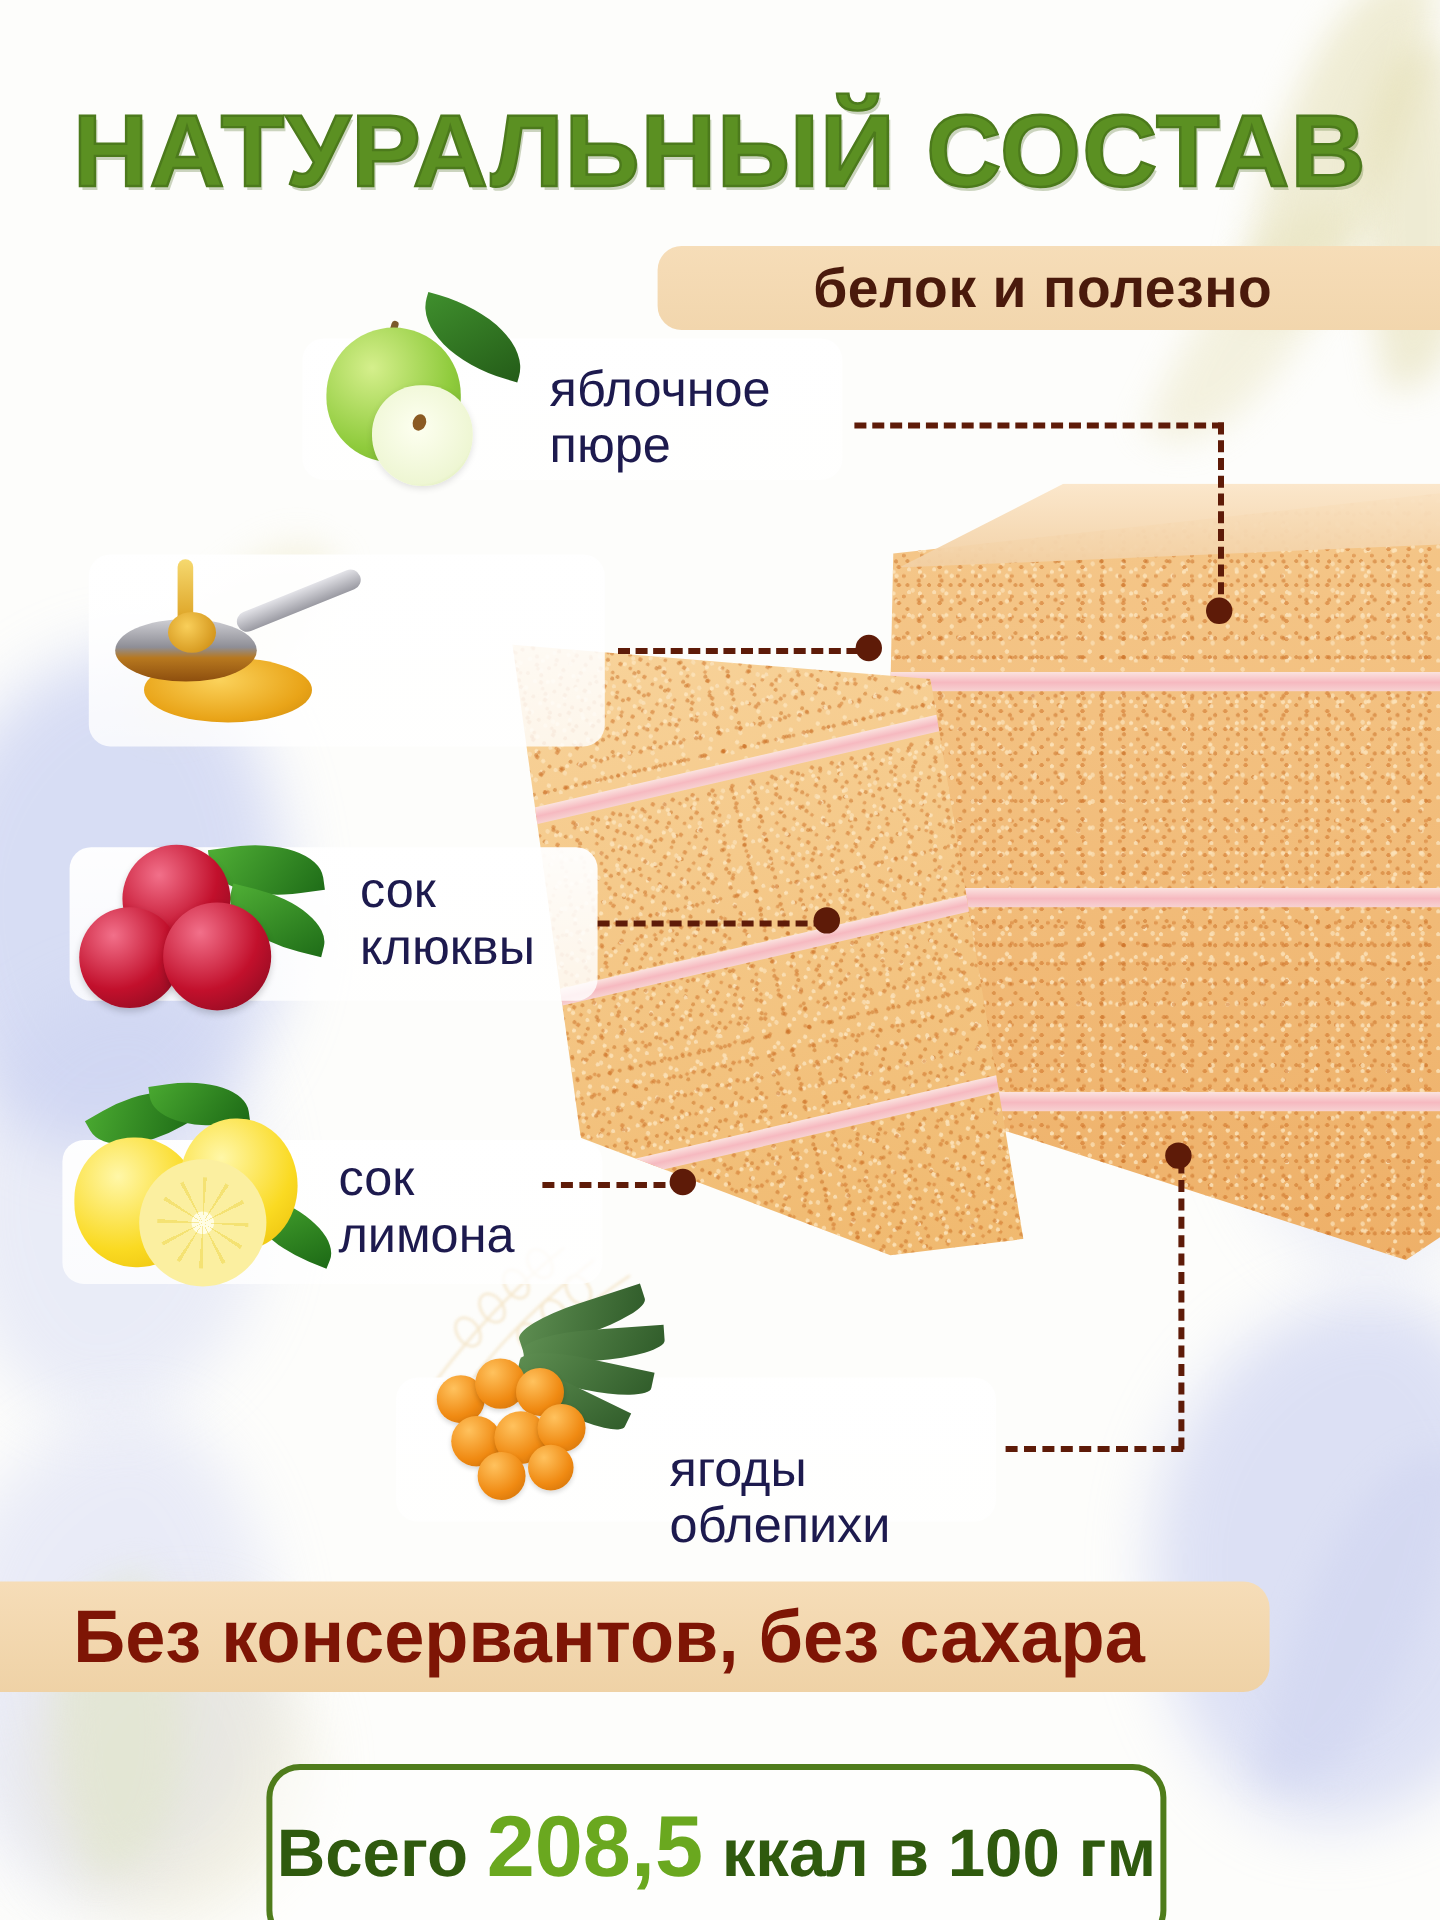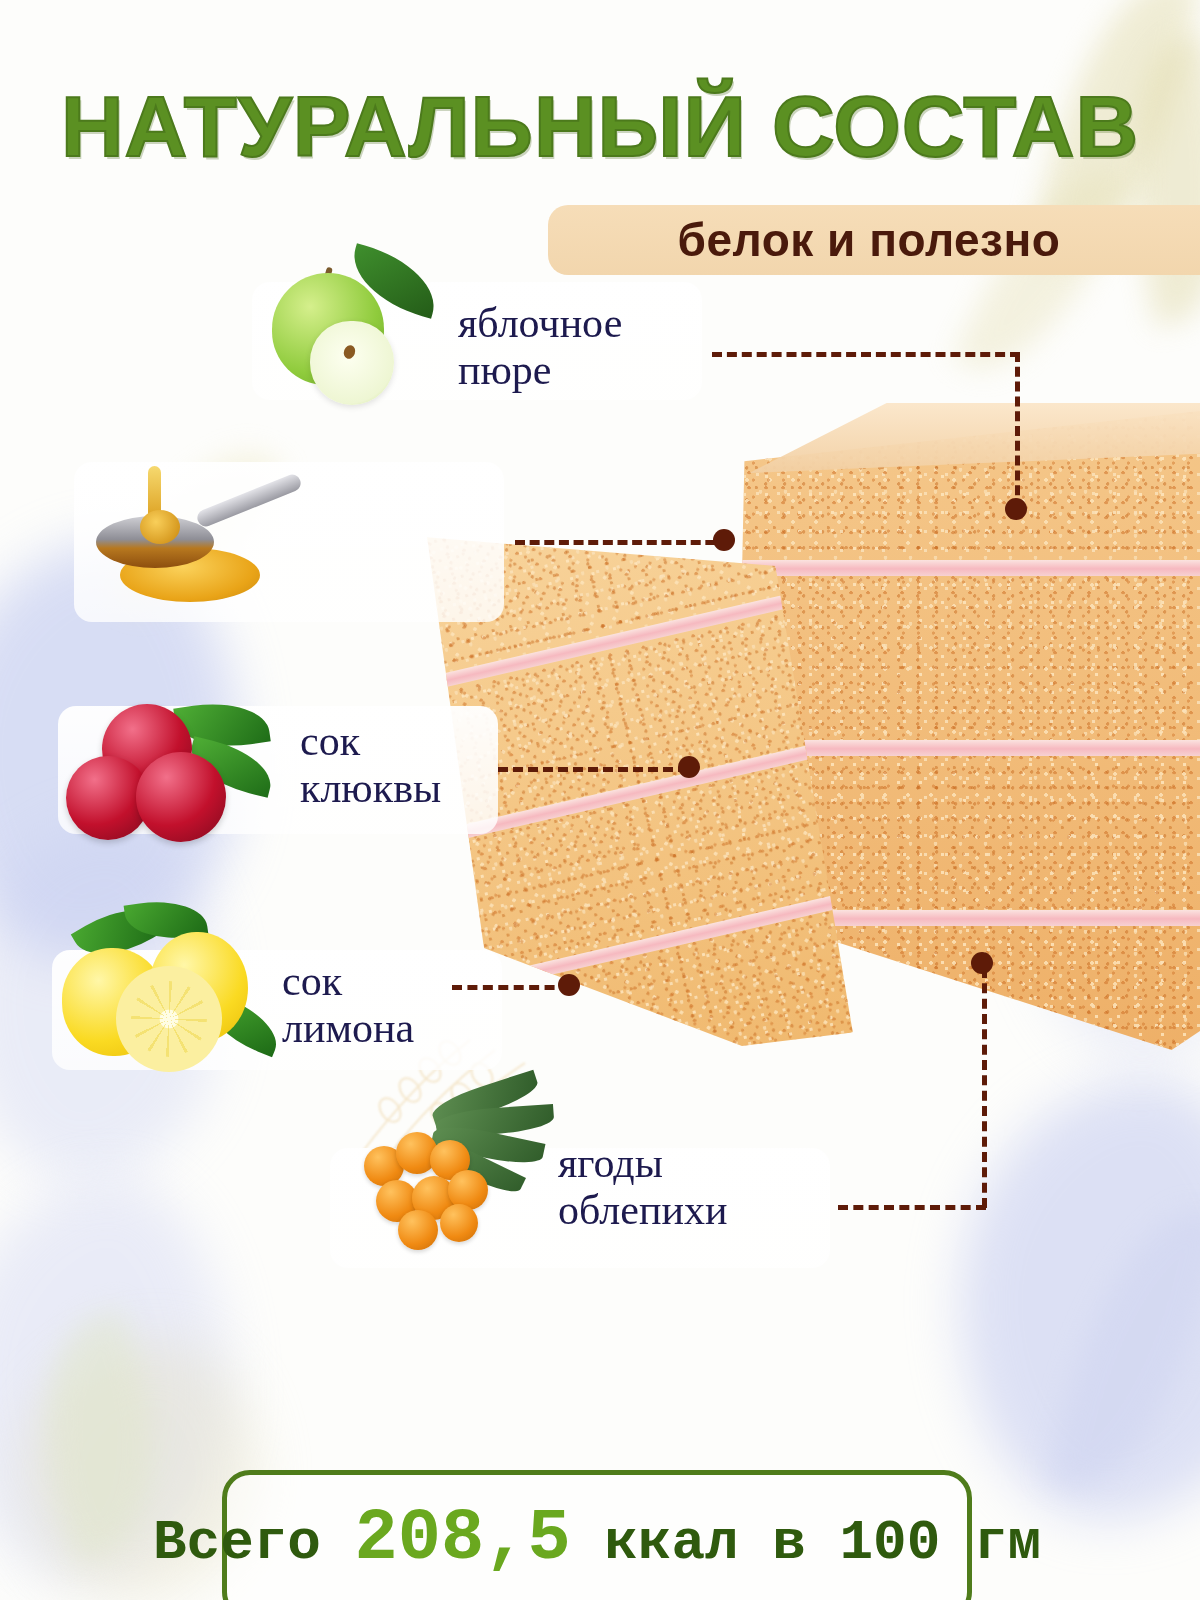--- a/index.html
+++ b/index.html
@@ -101,21 +101,20 @@
 
   
   .card{
     position:absolute;border-radius:18px;z-index:4;
     background:linear-gradient(180deg,rgba(255,255,255,.96),rgba(255,255,255,.80));
   }
   .ilabel{
     position:absolute;z-index:7;
     color:#1d1a4e;font-size:42px;font-weight:400;line-height:1.12;
     white-space:pre-line;
-    font-family:Liberation Serif, serif;
   }
 
   
   .fruit{position:absolute;z-index:6;}
 
   
   .apple-body{position:absolute;left:10px;top:28px;width:112px;height:112px;border-radius:50% 50% 48% 48%;
     background:radial-gradient(circle at 34% 30%,#d5ef8c,#8fcb3c 62%,#6ca72a);}
   .apple-slice{position:absolute;left:48px;top:76px;width:84px;height:84px;
     border-radius:50% 50% 52% 52%;
@@ -183,21 +182,21 @@
     font-family:"Liberation Sans Narrow","Liberation Sans",sans-serif;
     font-weight:700;font-size:62px;color:#7e1505;letter-spacing:0px;
     padding-left:48px;white-space:nowrap;transform:scaleX(.97);
   }
   .kcal{
     position:absolute;left:222px;top:1470px;width:740px;height:140px;
     border:5px solid #4f7c1b;border-radius:28px;background:rgba(255,255,255,.55);
     z-index:6;display:flex;align-items:center;justify-content:center;
   }
   .kcal .txt{
-    font-family:Liberation Mono, monospace;
+    font-family:Liberation Sans, sans-serif;
     font-weight:700;font-size:56px;color:#2f5a0e;white-space:nowrap;
     transform:translateY(-6px);
   }
   .kcal .big{font-size:72px;color:#6aa81f;}
 </style>
 </head>
 <body>
 
 <div id="poster">
 
@@ -322,26 +321,29 @@
     <div class="sbleaf" style="left:70px;top:74px;width:104px;height:24px;transform:rotate(26deg);"></div>
     <div class="sb" style="left:12px;top:66px;width:40px;height:40px;"></div>
     <div class="sb" style="left:44px;top:52px;width:42px;height:42px;"></div>
     <div class="sb" style="left:78px;top:60px;width:40px;height:40px;"></div>
     <div class="sb" style="left:24px;top:100px;width:42px;height:42px;"></div>
     <div class="sb" style="left:60px;top:96px;width:44px;height:44px;"></div>
     <div class="sb" style="left:96px;top:90px;width:40px;height:40px;"></div>
     <div class="sb" style="left:46px;top:130px;width:40px;height:40px;"></div>
     <div class="sb" style="left:88px;top:124px;width:38px;height:38px;"></div>
   </div>
-  <div class="ilabel" style="left:558px;top:1140px;">ягоды
+  <div class="ilabel" style="left:558px;top:1200px;">ягоды
 облепихи</div>
   <div class="conn">
     <div class="hline" style="left:838px;top:1205px;width:148px;"></div>
     <div class="vline" style="left:982px;top:968px;height:240px;"></div>
     <div class="dot" style="left:971px;top:952px;"></div>
   </div>
 
+  <div class="nopres">
+    <span class="txt">Без консервантов, без сахара</span>
+  </div>
 
   <div class="kcal">
     <span class="txt"><span>Всего</span>&nbsp;<span class="big">208,5</span>&nbsp;<span>ккал в 100 гм</span></span>
   </div>
 
 </div>
 
 </body></html>

